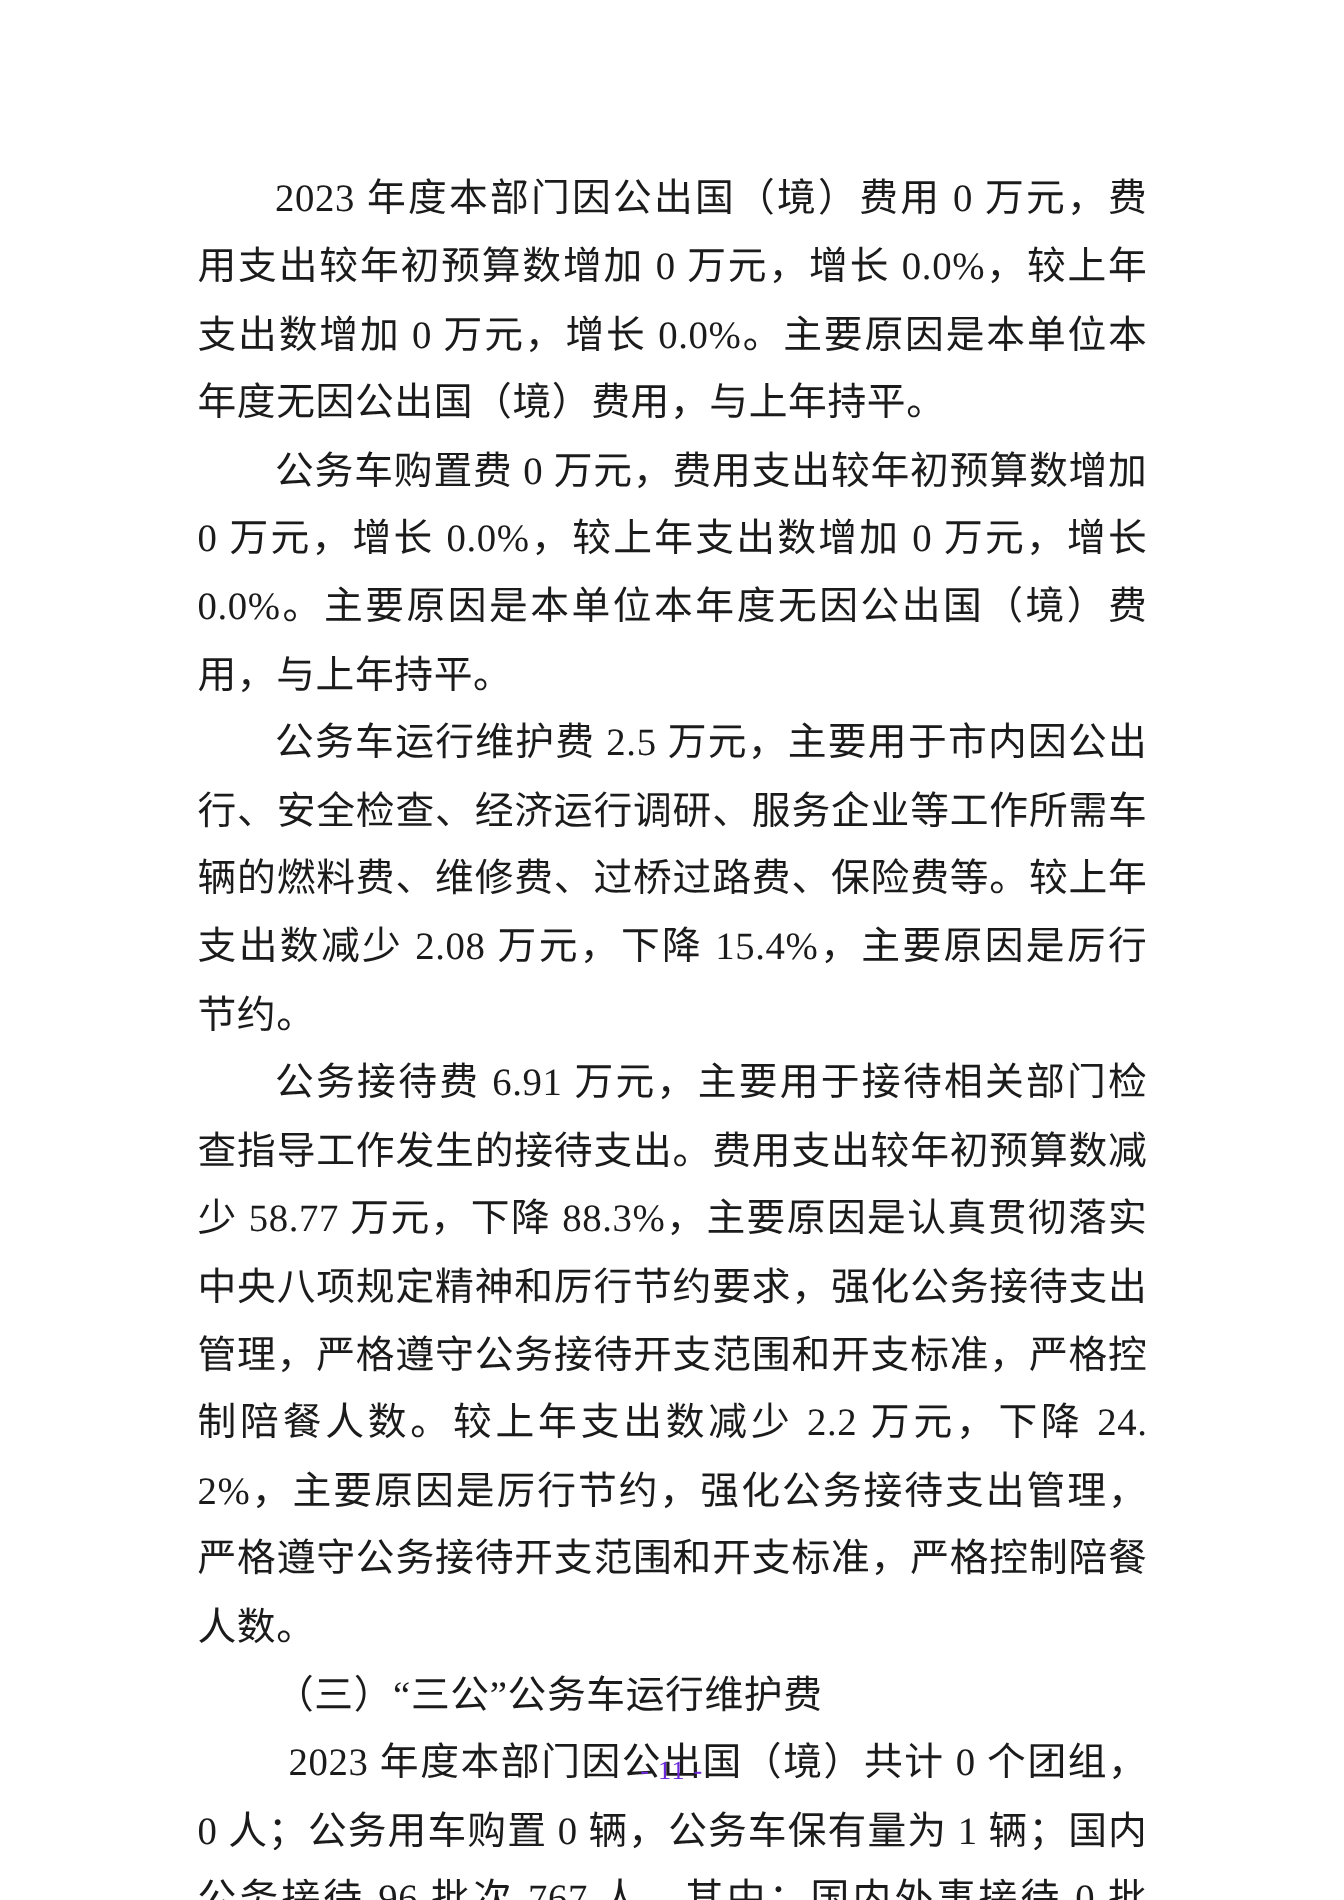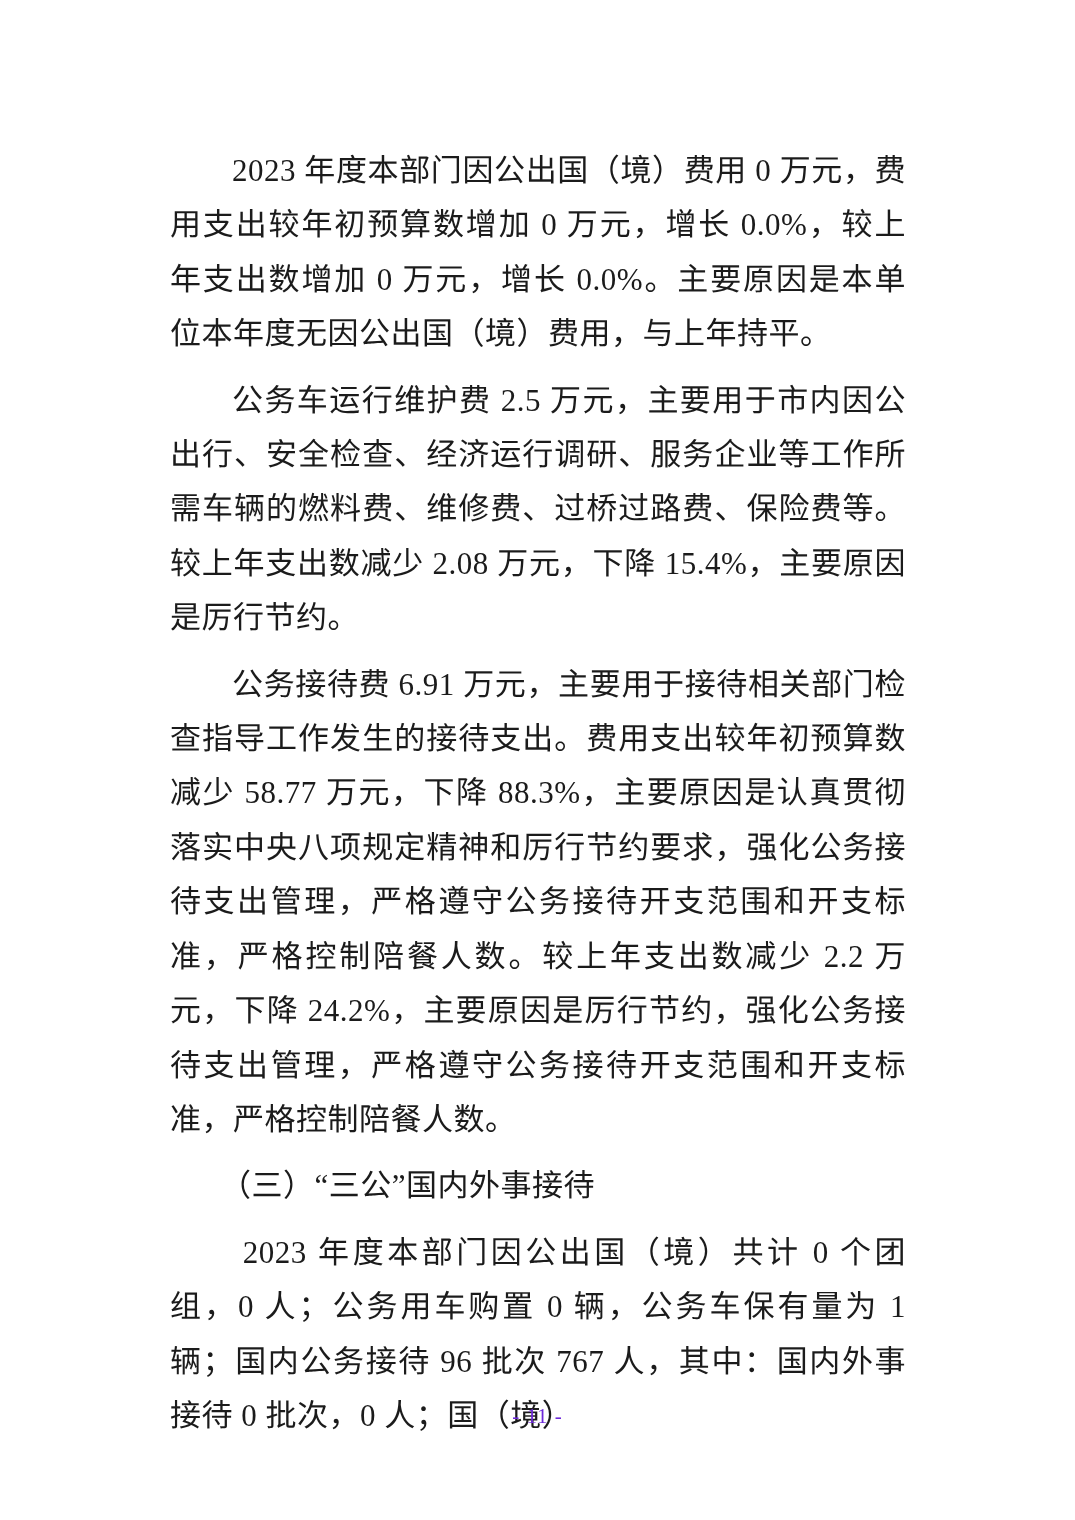--- a/index.html
+++ b/index.html
@@ -16,21 +16,21 @@
     font-family: "Liberation Serif", "DejaVu Serif", serif;
     color: #1b1b1b;
   }
   .content {
     position: absolute;
     left: 158px;
     top: 132px;
     width: 760px;
   }
   .para {
-    margin: 12px;
+    margin: 0;
     font-size: 31px;
     line-height: 54.4px;
     text-align: justify;
     text-justify: inter-ideograph;
     text-indent: 2em;
     letter-spacing: 0.5px;
     word-break: break-all;
   }
   .heading {
     margin: 0;
@@ -53,20 +53,21 @@
     letter-spacing: 1px;
     color: #6d28d9;
   }
 </style>
 </head>
 <body>
 
 <div class="page">
   <div class="content">
     <p class="para">2023 年度本部门因公出国（境）费用 0 万元，费用支出较年初预算数增加 0 万元，增长 0.0%，较上年支出数增加 0 万元，增长 0.0%。主要原因是本单位本年度无因公出国（境）费用，与上年持平。</p>
+    <p class="para">公务车购置费 0 万元，费用支出较年初预算数增加 0 万元，增长 0.0%，较上年支出数增加 0 万元，增长 0.0%。主要原因是本单位本年度无因公出国（境）费用，与上年持平。</p>
     <p class="para">公务车运行维护费 2.5 万元，主要用于市内因公出行、安全检查、经济运行调研、服务企业等工作所需车辆的燃料费、维修费、过桥过路费、保险费等。较上年支出数减少 2.08 万元，下降 15.4%，主要原因是厉行节约。</p>
     <p class="para">公务接待费 6.91 万元，主要用于接待相关部门检查指导工作发生的接待支出。费用支出较年初预算数减少 58.77 万元，下降 88.3%，主要原因是认真贯彻落实中央八项规定精神和厉行节约要求，强化公务接待支出管理，严格遵守公务接待开支范围和开支标准，严格控制陪餐人数。较上年支出数减少 2.2 万元，下降 24.2%，主要原因是厉行节约，强化公务接待支出管理，严格遵守公务接待开支范围和开支标准，严格控制陪餐人数。</p>
-    <h3 class="heading">（三）“三公”国内外事接待</h3>
+    <h3 class="heading">（三）“三公”公务车运行维护费</h3>
     <p class="para last-para">2023 年度本部门因公出国（境）共计 0 个团组，0 人；公务用车购置 0 辆，公务车保有量为 1 辆；国内公务接待 96 批次 767 人，其中：国内外事接待 0 批次，0 人；国（境）</p>
   </div>
 
   <div class="footer">- 11 -</div>
 </div>
 
 </body></html>

